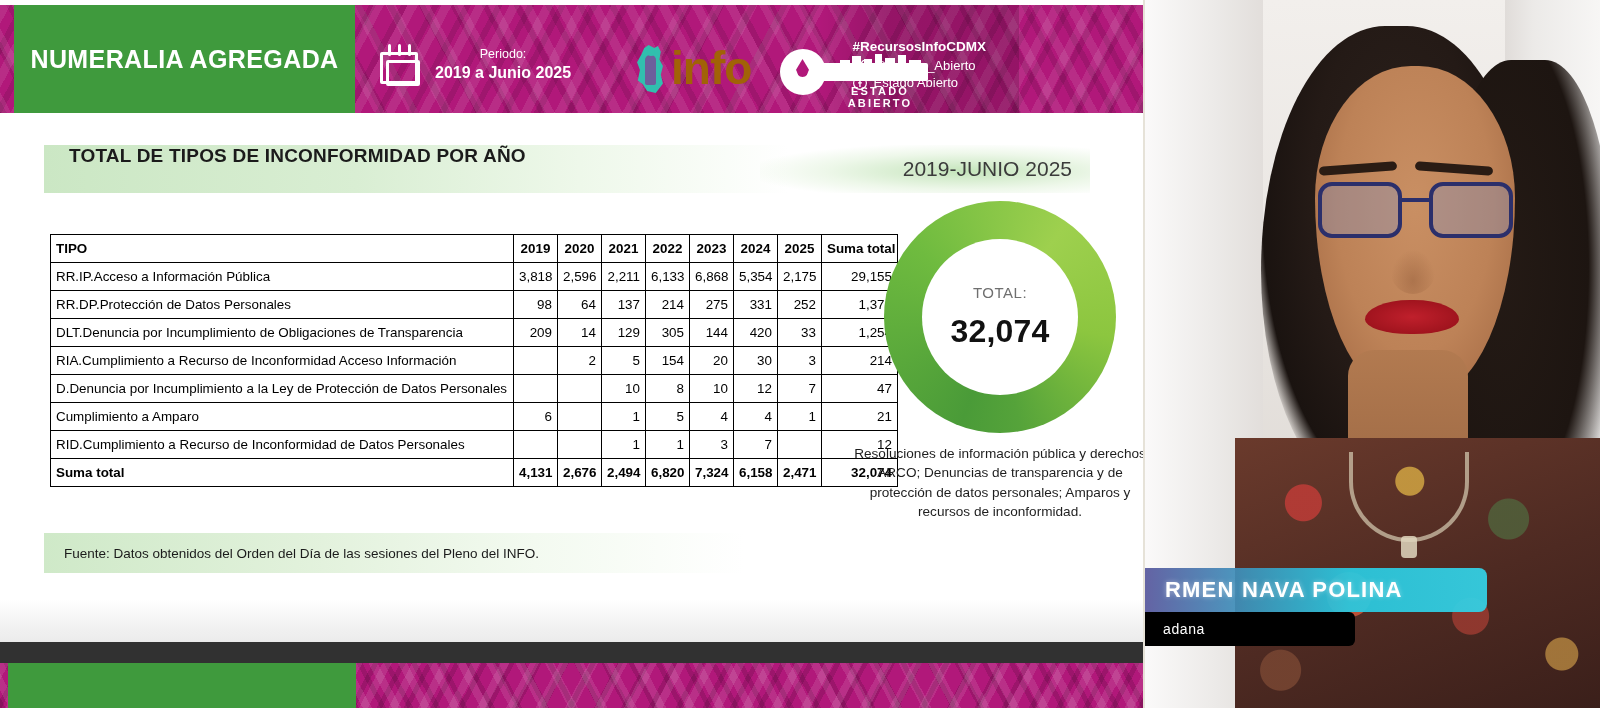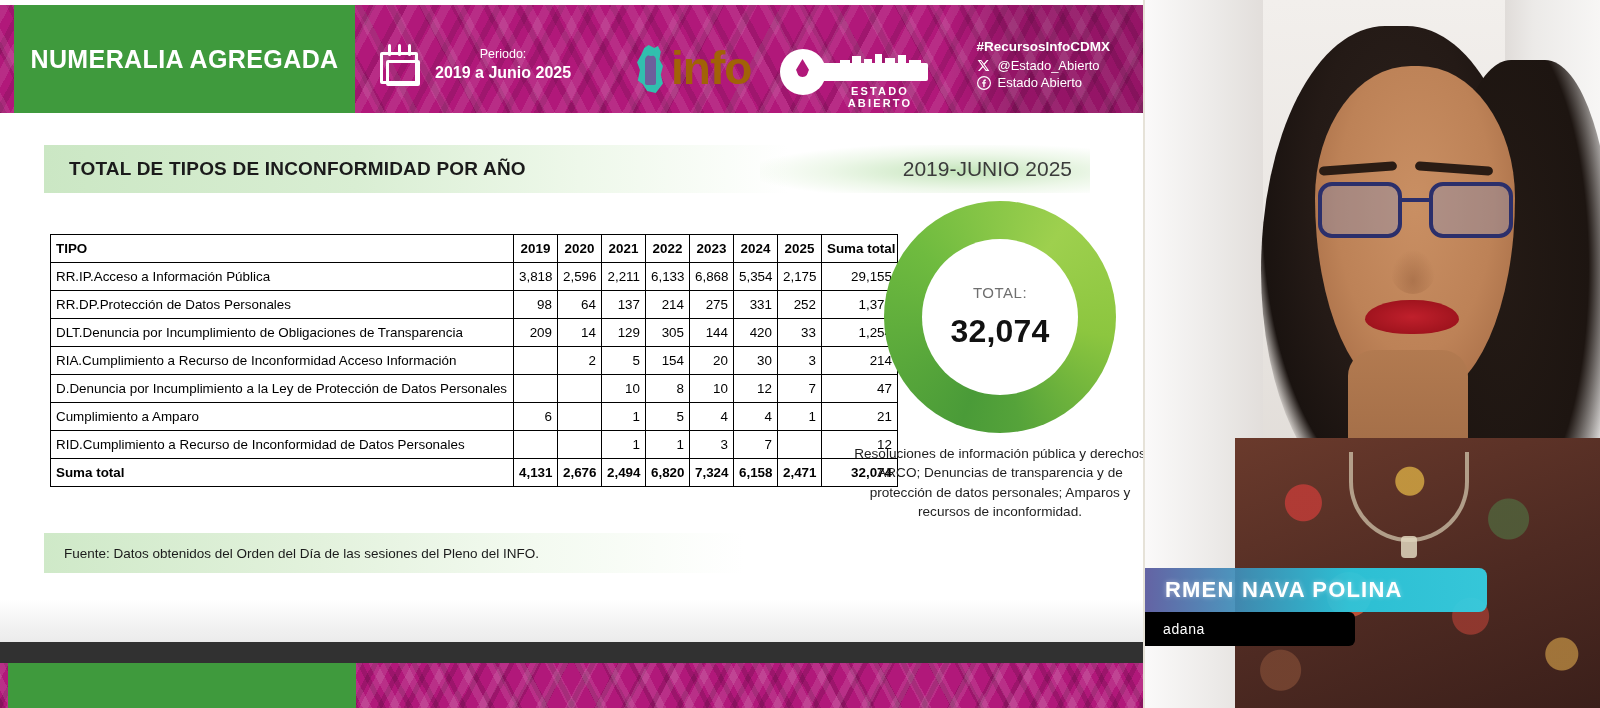--- a/index.html
+++ b/index.html
@@ -11,21 +11,21 @@
   #root{ position:relative; width:1600px; height:708px; background:#fff; }
 
   
   #slide{
     position:absolute; left:0; top:0; width:1143px; height:708px;
     background:#fff; overflow:hidden;
   }
 
   
   #header{
-    position:absolute; left:0; top:5px; width:1143px; height:108px;
+    position:absolute; left:0; top:5px; width:1019px; height:108px;
   }
   .hdr-magenta{
     position:absolute; left:0; top:0; width:1143px; height:108px;
     background:#b1187a;
     background-image:
       repeating-linear-gradient(118deg, rgba(255,255,255,.09) 0 9px, rgba(0,0,0,0) 9px 30px),
       repeating-linear-gradient(-118deg, rgba(255,255,255,.09) 0 9px, rgba(0,0,0,0) 9px 30px),
       repeating-linear-gradient(62deg, rgba(0,0,0,.10) 0 6px, rgba(0,0,0,0) 6px 28px),
       repeating-linear-gradient(-62deg, rgba(0,0,0,.10) 0 6px, rgba(0,0,0,0) 6px 28px);
   }
@@ -112,21 +112,21 @@
   .social .tag{ color:#fff; font-weight:bold; font-size:13.5px; margin-bottom:4px; }
   .social .row{ display:flex; align-items:center; gap:6px; color:#fff; font-size:13px; margin-bottom:2px; }
   .social .ic{ width:15px; height:15px; display:inline-flex; align-items:center; justify-content:center; }
 
   
   #body{ position:absolute; left:0; top:113px; width:1143px; height:487px; background:#fff; }
 
   .title-band{
     position:absolute; left:44px; top:32px; width:744px; height:48px;
     background:linear-gradient(90deg,#cbe7c4 0%, #d9eed3 42%, #eef8ea 72%, #ffffff 100%);
-    display:flex; align-items:center;
+    display:flex; 
   }
   .title-band span{
     margin-left:25px; font-size:19px; font-weight:bold; color:#1b1b1b; letter-spacing:.2px;
   }
 
   .period-band{
     position:absolute; left:760px; top:32px; width:330px; height:48px;
     background:radial-gradient(ellipse at 62% 55%, rgba(186,224,175,.85) 0%, rgba(220,240,212,.5) 48%, rgba(255,255,255,0) 76%);
     display:flex; align-items:center; justify-content:flex-end;
   }

